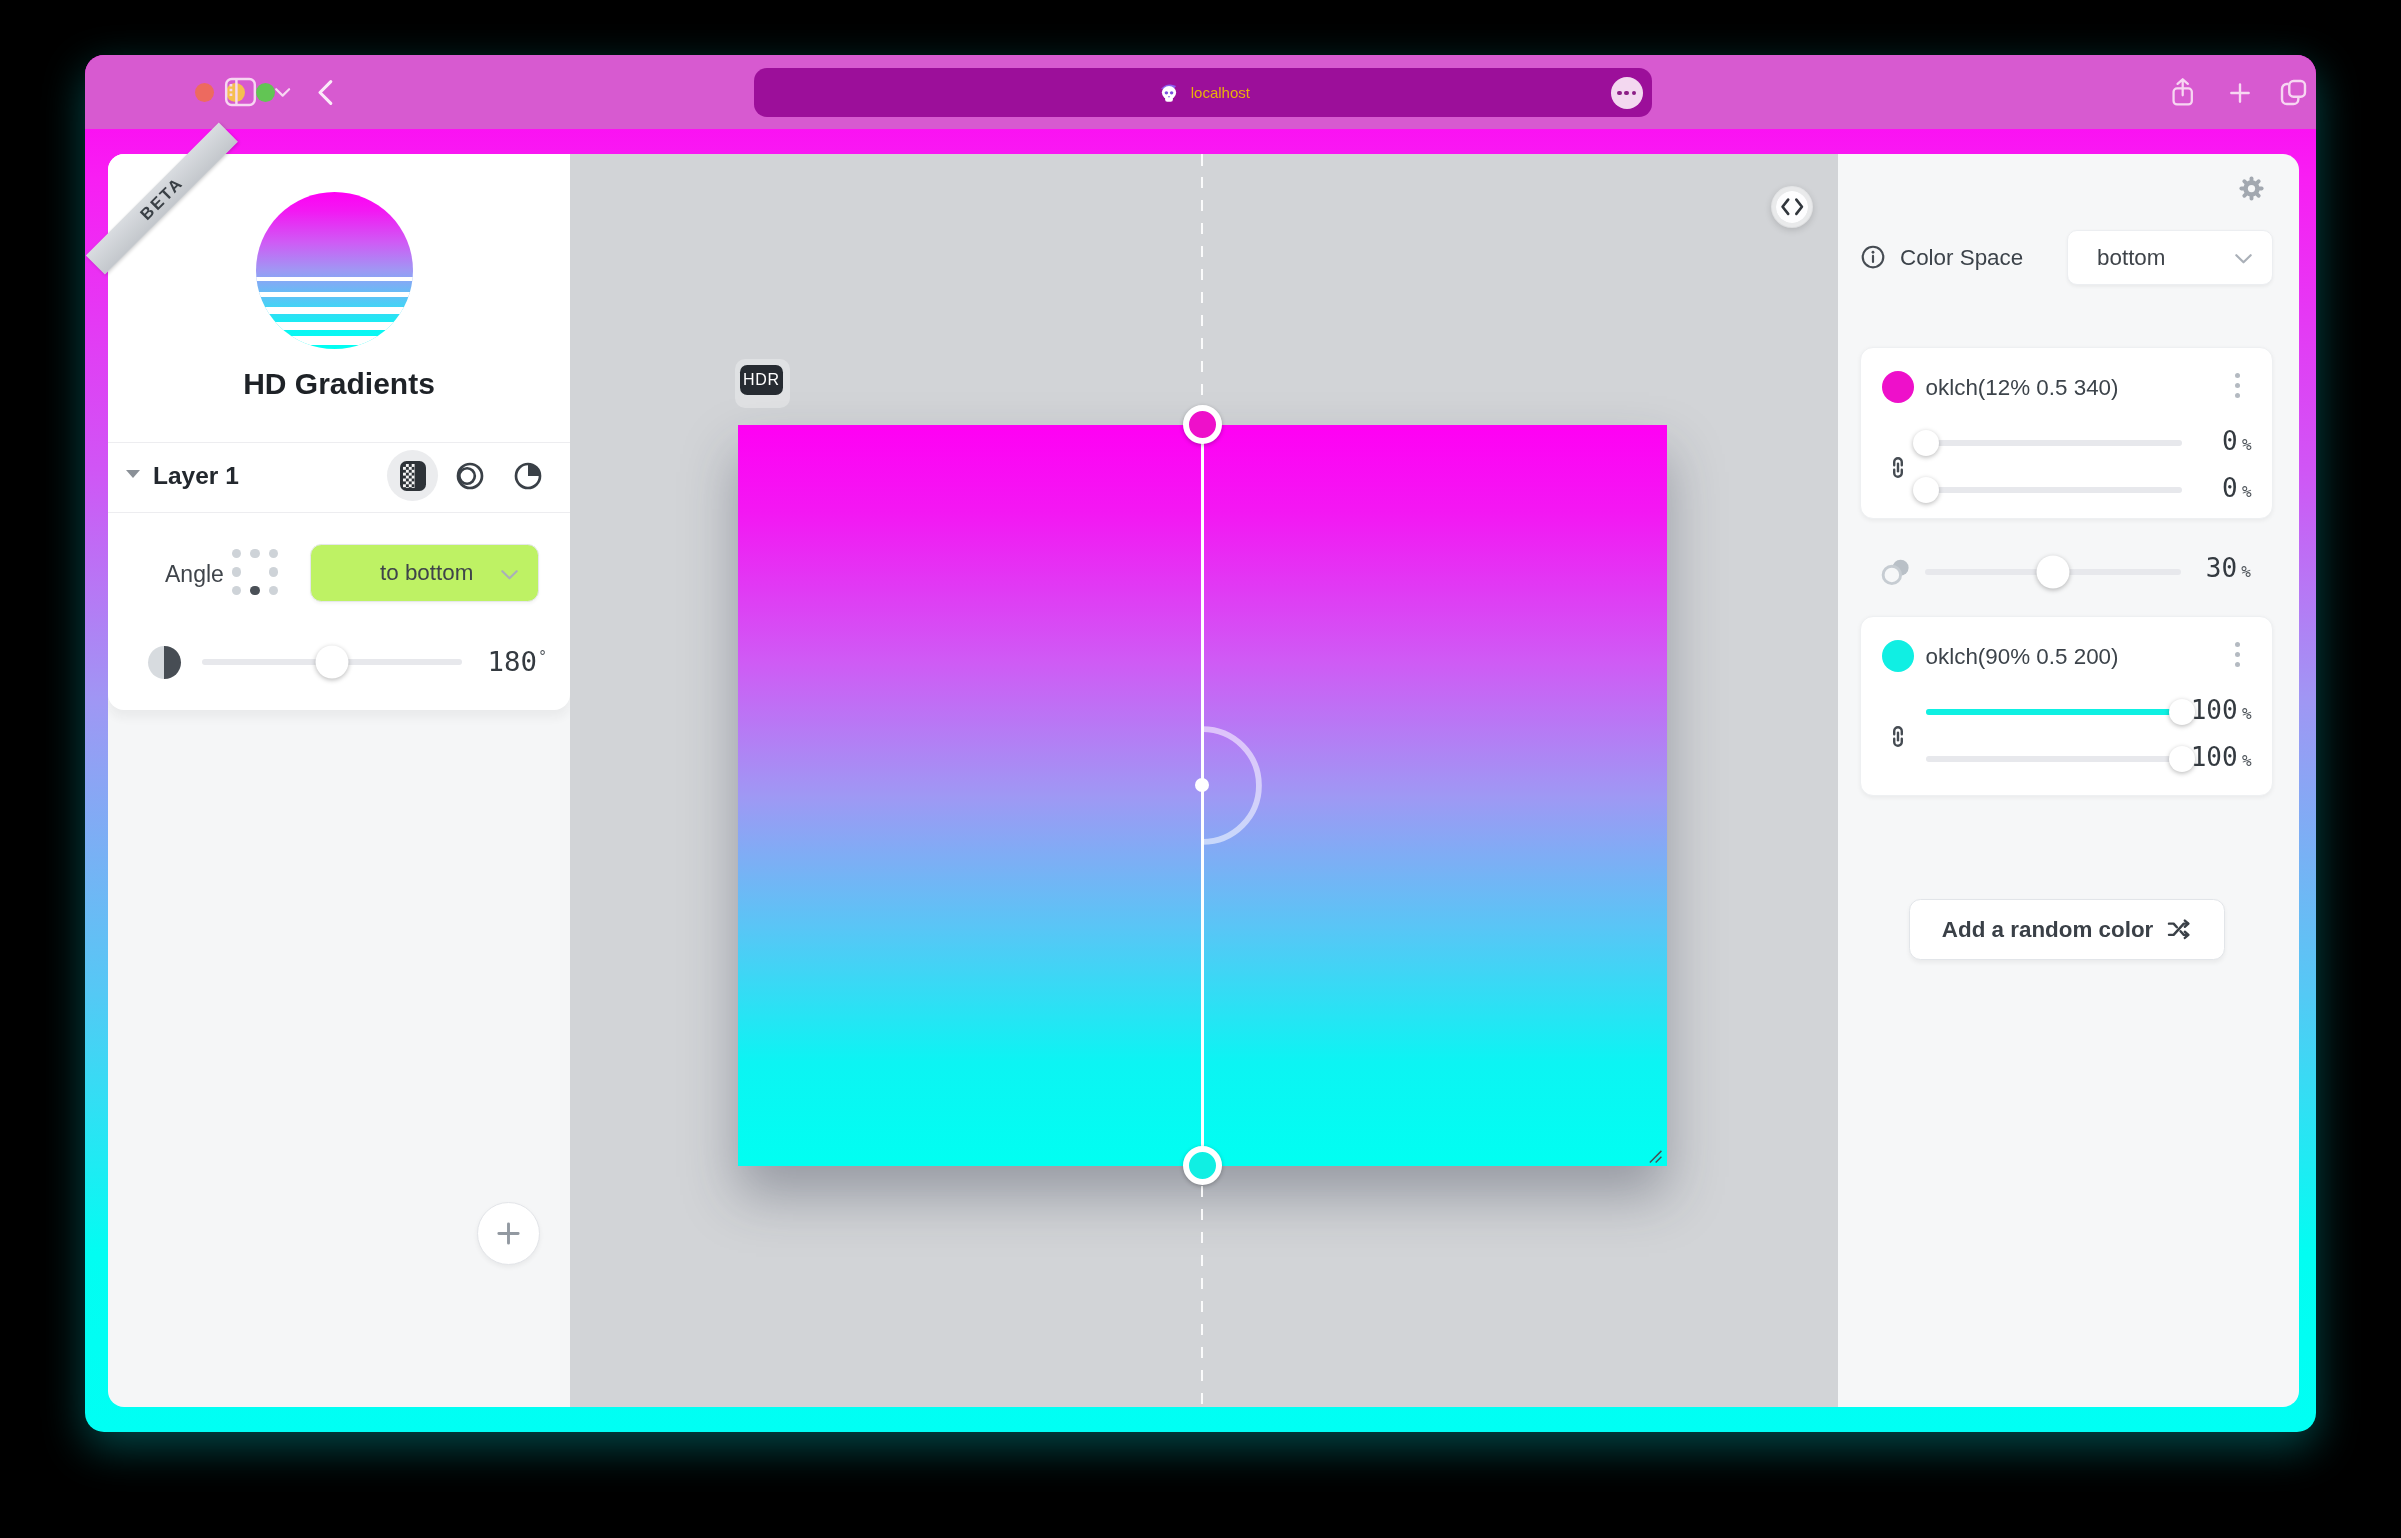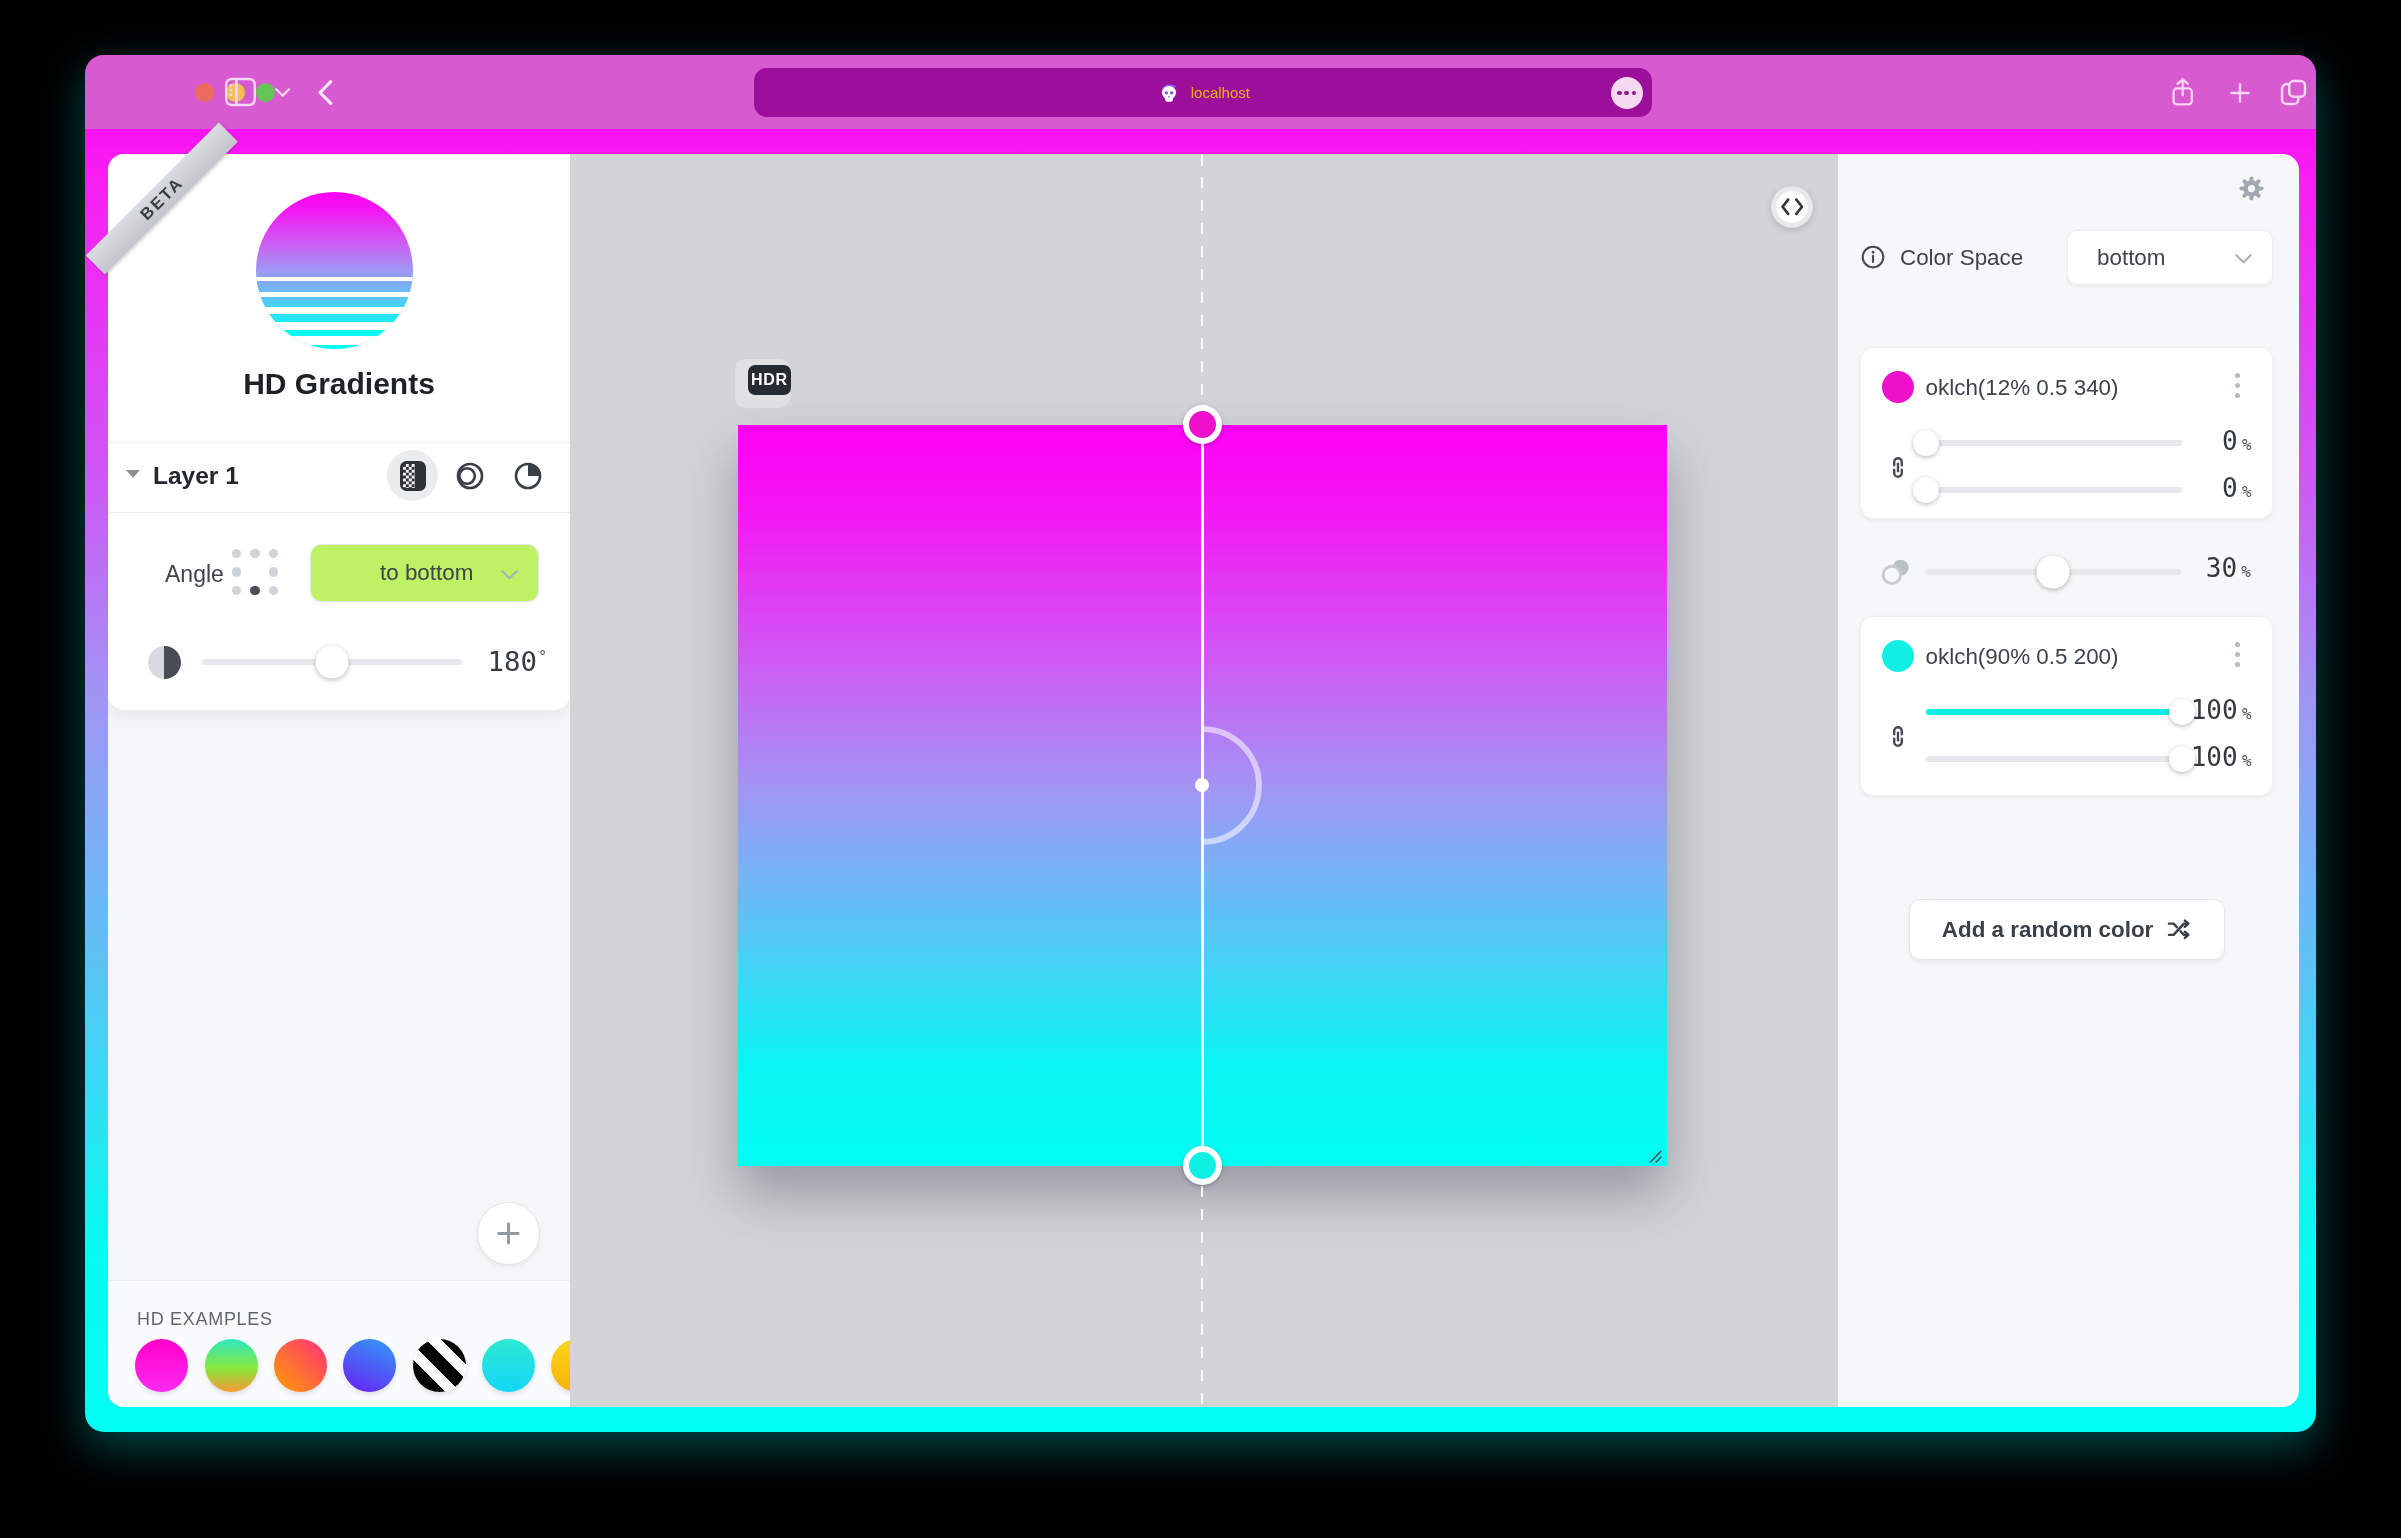--- a/index.html
+++ b/index.html
@@ -84,22 +84,22 @@
     box-shadow:0 29px 51px rgba(40,45,65,.35); }
   .dashline { position:absolute; left:631px; width:2.2px;
     background:repeating-linear-gradient(180deg,rgba(255,255,255,.9) 0 11.5px, transparent 11.5px 23px); }
   #gradient-line { position:absolute; left:631px; top:271px; width:2.9px; height:741px; background:#fff; }
   .stop-handle { position:absolute; left:613px; width:39px; height:39px; border-radius:50%;
     border:6.5px solid #fff; box-shadow:0 1.4px 4.3px rgba(0,0,0,.25); }
   #center-dot { position:absolute; left:625px; top:624px; width:14.4px; height:14.4px; border-radius:50%; background:#fff; }
   #angle-arc { position:absolute; left:571px; top:570px; }
   #hdr-halo { position:absolute; left:165px; top:205px; width:55px; height:49px; border-radius:10px;
     background:rgba(255,255,255,.30); }
-  #hdr-badge { position:absolute; left:178px; top:211px; width:43px; height:30px; border-radius:7.2px;
-    background:#262b31; color:#fff; font-size:16px; font-weight:bold; letter-spacing:0.7px;
+  #hdr-badge { position:absolute; left:170px; top:211px; width:43px; height:30px; border-radius:7.2px;
+    background:#262b31; color:#fff; font-size:16px; font-weight:normal; letter-spacing:0.7px;
     display:flex; align-items:center; justify-content:center; }
   #code-button { position:absolute; left:1201px; top:32px; width:42px; height:42px; border-radius:50%;
     background:#fdfdfe; border:5.8px solid rgba(255,255,255,.5); background-clip:padding-box;
     box-shadow:0 2.2px 7.2px rgba(0,0,0,.15); display:flex; align-items:center; justify-content:center; }
   #resize-handle { position:absolute; left:1077px; top:994px; }
 
   
   #panel { position:relative; width:462px; height:100%; background:#f6f7f8; flex:none; }
   #gear { position:absolute; left:399px; top:20px; }
   #info-icon { position:absolute; left:21.6px; top:90px; }
@@ -278,31 +278,20 @@
           <span>180</span><span class="unit">°</span>
         </div>
       </div>
 
       <div id="plus-button">
         <svg width="29" height="29" viewBox="0 0 24 24" fill="none" stroke="#9299a1" stroke-width="2.4" stroke-linecap="round">
             <path d="M12 4v16M4 12h16"></path>
           </svg>
       </div>
 
-      <div id="examples">
-        <span class="divider" style="top:0"></span>
-        <div id="examples-label">HD EXAMPLES</div>
-        <span class="chip" style="left: 27.4px; background: linear-gradient(rgb(255, 0, 200), rgb(255, 42, 240));"></span>
-        <span class="chip" style="left: 97px; background: linear-gradient(rgb(46, 232, 192) 0%, rgb(134, 232, 58) 55%, rgb(248, 154, 54) 100%);"></span>
-        <span class="chip" style="left: 166px; background: linear-gradient(225deg, rgb(255, 47, 126) 0%, rgb(255, 158, 0) 100%);"></span>
-        <span class="chip" style="left: 235px; background: linear-gradient(205deg, rgb(47, 158, 248) 0%, rgb(100, 42, 244) 90%);"></span>
-        <span class="chip" style="left: 305px; background: repeating-linear-gradient(45deg, rgb(255, 255, 255) 0px, rgb(255, 255, 255) 10.8px, rgb(0, 0, 0) 10.8px, rgb(0, 0, 0) 23px);"></span>
-        <span class="chip" style="left: 374px; background: linear-gradient(rgb(47, 233, 210), rgb(18, 214, 248));"></span>
-        <span class="chip" style="left: 443px; background: linear-gradient(rgb(248, 213, 30), rgb(248, 179, 0));"></span>
-      </div>
     </div>
 
     <div id="canvas">
       <div id="preview" style="background: linear-gradient(rgb(255, 0, 244) 0%, rgb(243, 24, 243) 12%, rgb(207, 91, 245) 32%, rgb(159, 152, 244) 50%, rgb(88, 198, 246) 68%, rgb(12, 244, 243) 86%, rgb(0, 255, 242) 100%);"></div>
 
       <span class="dashline" style="top:0; height:271px"></span>
       <span class="dashline" style="top:1032px; height:222px"></span>
       <span id="gradient-line"></span>
 
       <span id="angle-arc">

